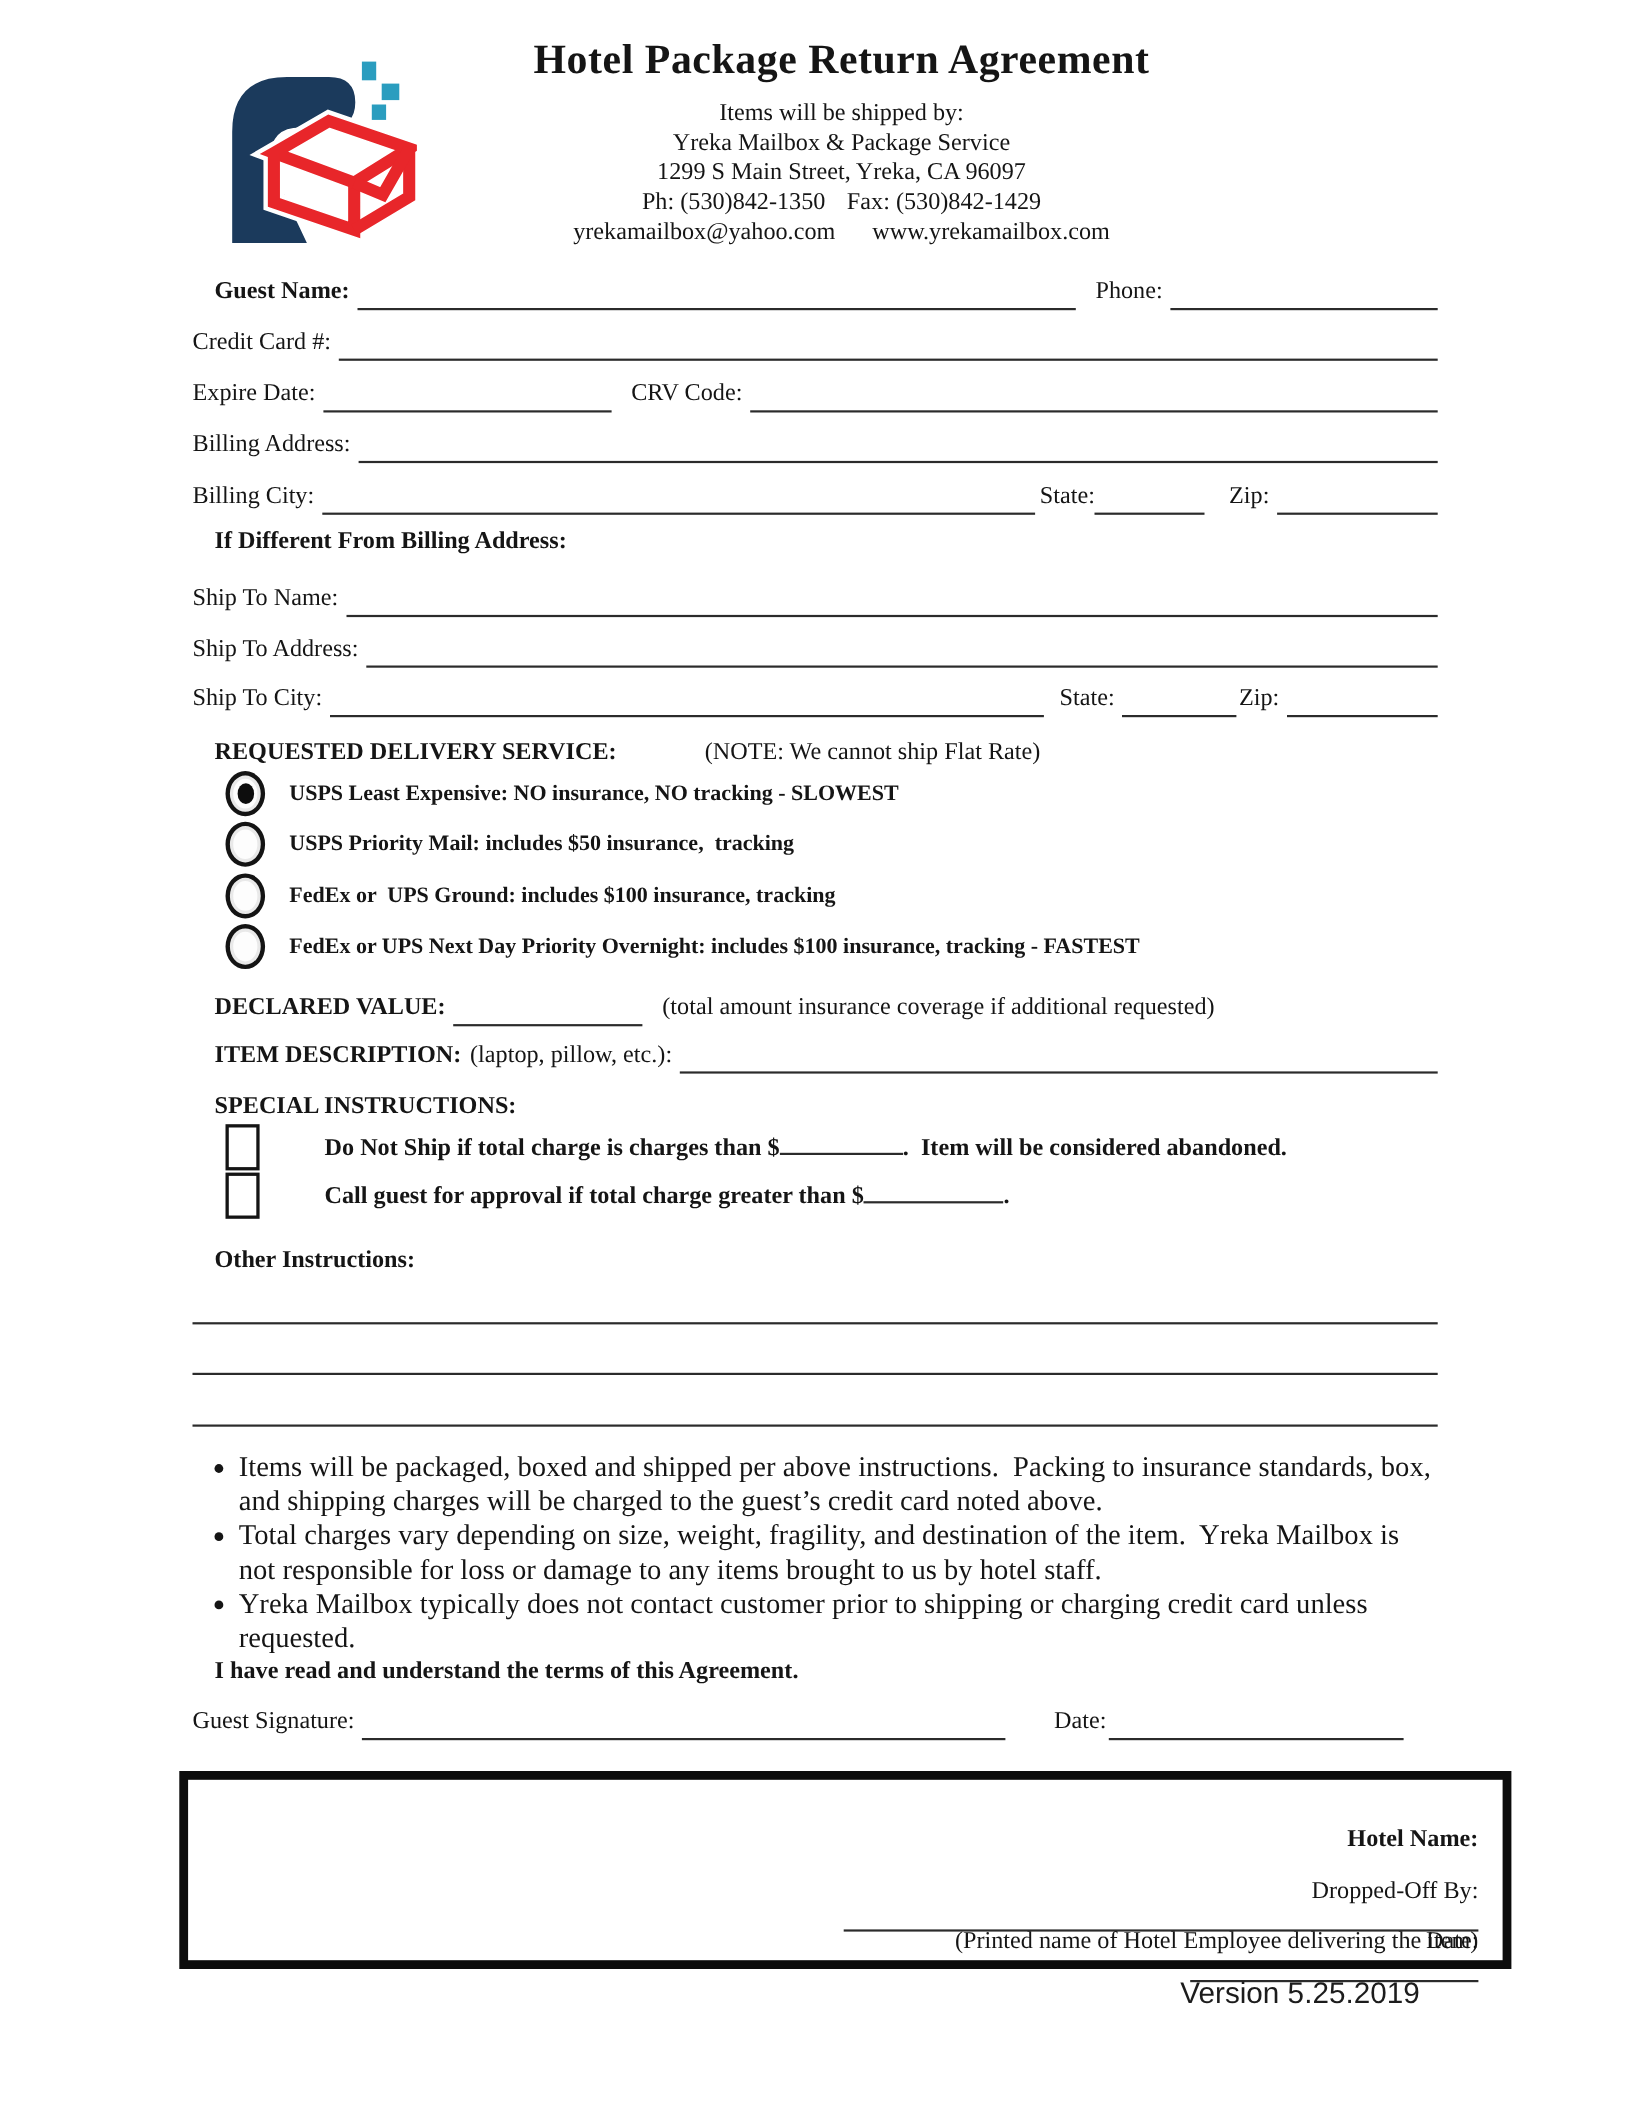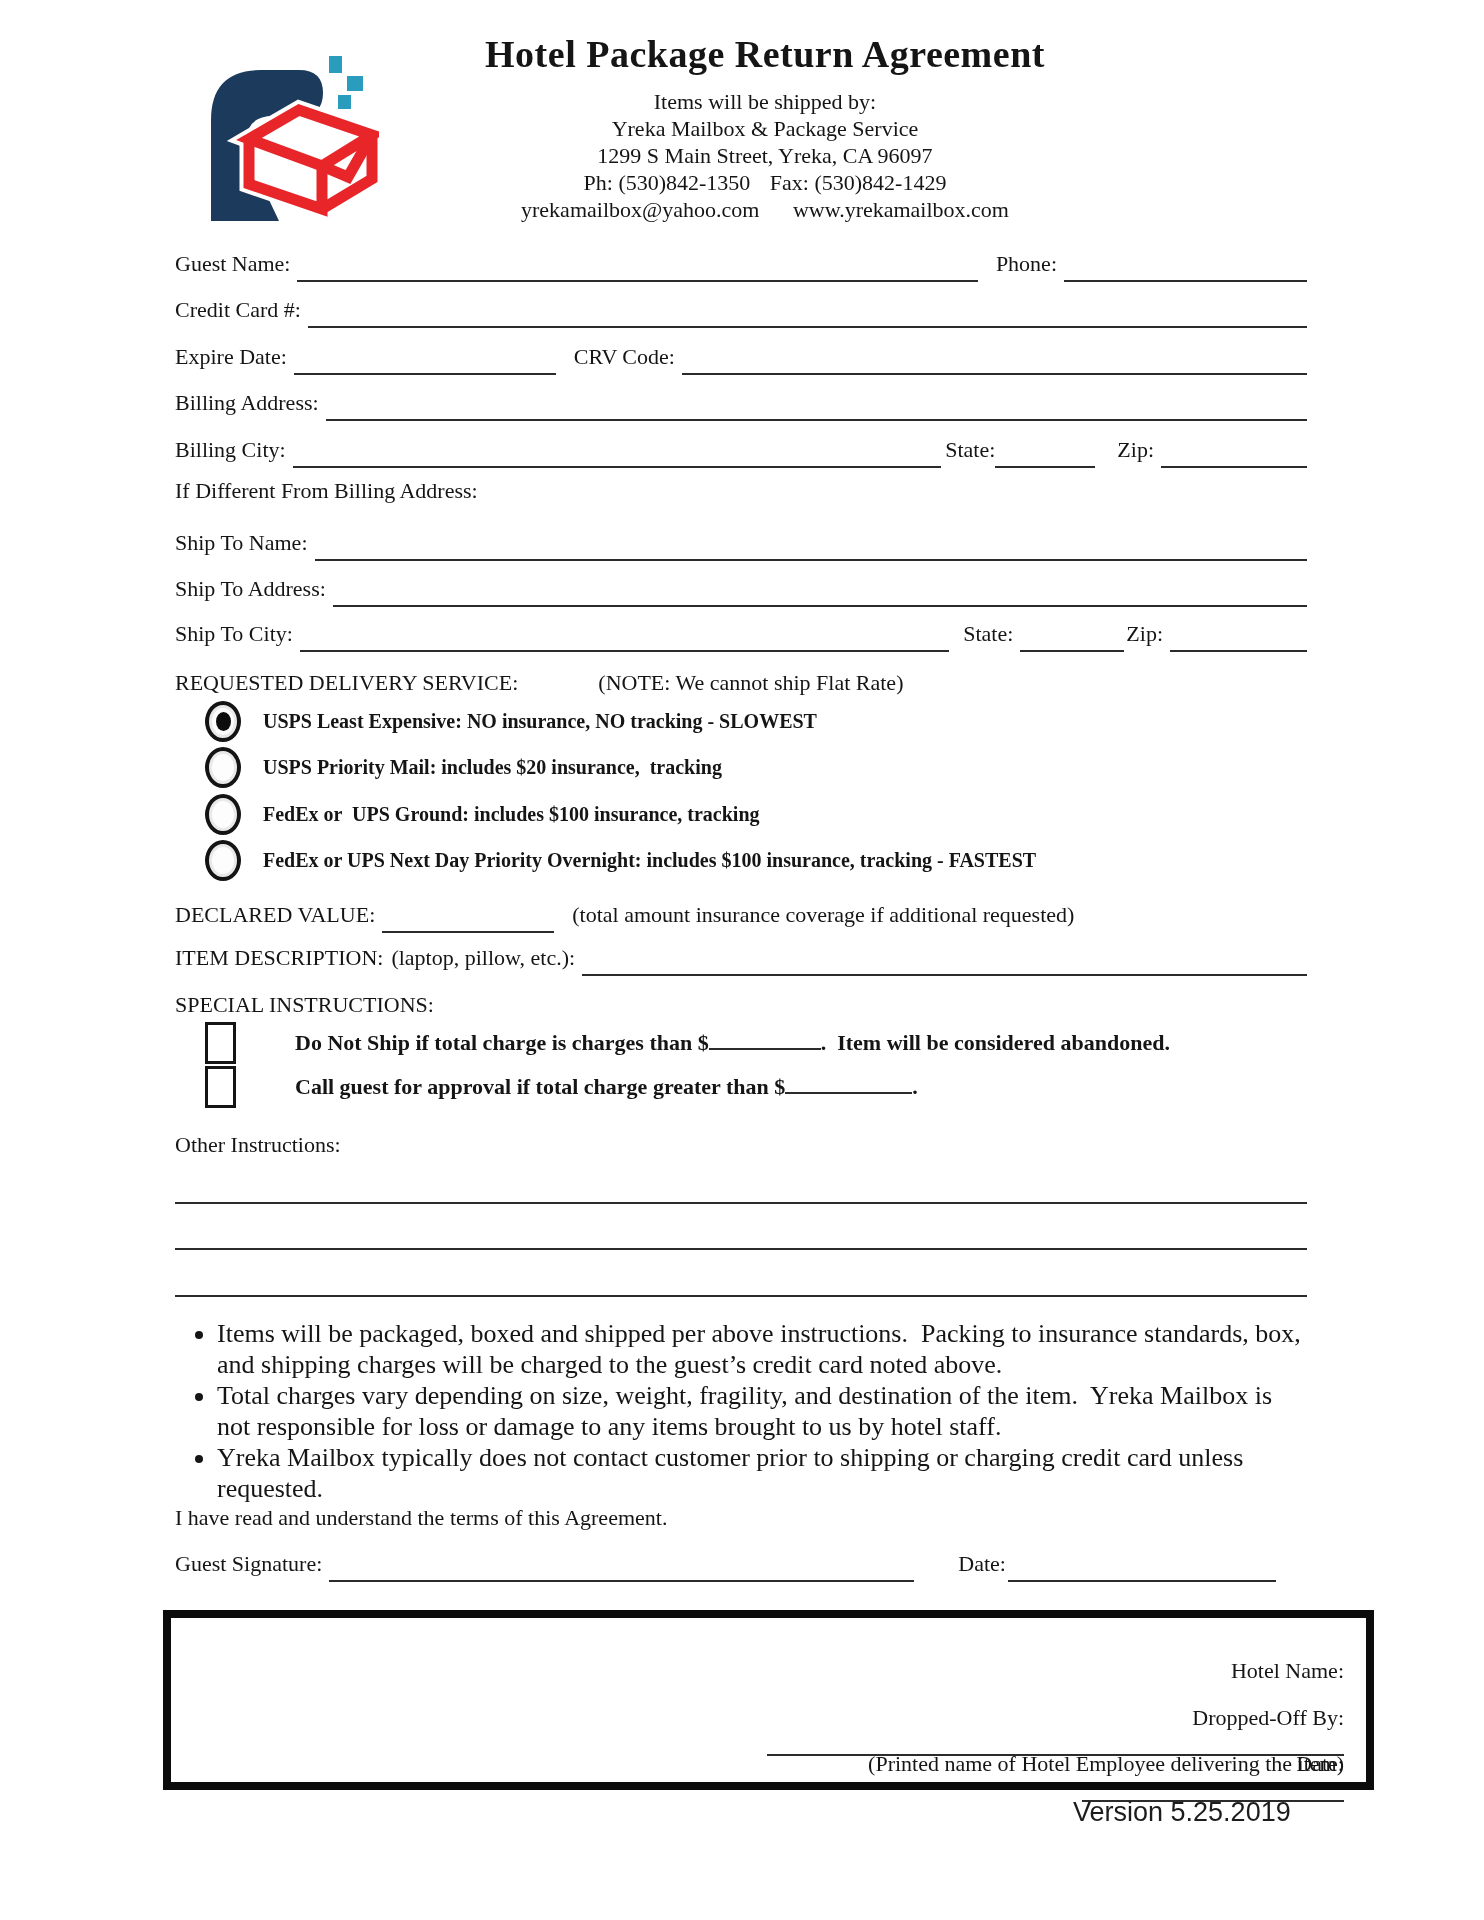--- a/index.html
+++ b/index.html
@@ -3,21 +3,21 @@
 <meta charset="utf-8">
 <style>
   * { margin:0; padding:0; box-sizing:border-box; }
   html,body { background:#888; }
   .page {
     position:relative; width:1484px; height:1920px; background:#ffffff;
     font-family:"Liberation Serif", serif; color:#151515; overflow:hidden;
     margin:0 auto;
   }
   .abs { position:absolute; }
-  .b { font-weight:normal; }
+  .b { font-weight:bold;margin-left:20px; }
   .t { white-space:pre-wrap; }
   
   .header-text { left:350px; top:32px; width:830px; text-align:center; }
   .title { font-size:38px; font-weight:bold; letter-spacing:.5px; }
   .contact { font-size:22px; line-height:27px; margin-top:12px; }
   
   .row {
     position:absolute; left:175px; right:177px;
     display:flex; align-items:flex-end;
     font-size:22px; line-height:26px;
@@ -161,21 +161,21 @@
   </div>
 
   <div class="radio-row" style="top:701px;">
     <div class="radio on">
         <div class="dot"></div>
       </div>
     <span class="opt">USPS Least Expensive: NO insurance, NO tracking - SLOWEST</span>
   </div>
   <div class="radio-row" style="top:747px;">
     <div class="radio"></div>
-    <span class="opt">USPS Priority Mail: includes $20 insurance,  tracking</span>
+    <span class="opt">USPS Priority Mail: includes $50 insurance,  tracking</span>
   </div>
   <div class="radio-row" style="top:794px;">
     <div class="radio"></div>
     <span class="opt">FedEx or  UPS Ground: includes $100 insurance, tracking</span>
   </div>
   <div class="radio-row" style="top:840px;">
     <div class="radio"></div>
     <span class="opt">FedEx or UPS Next Day Priority Overnight: includes $100 insurance, tracking - FASTEST</span>
   </div>
 

